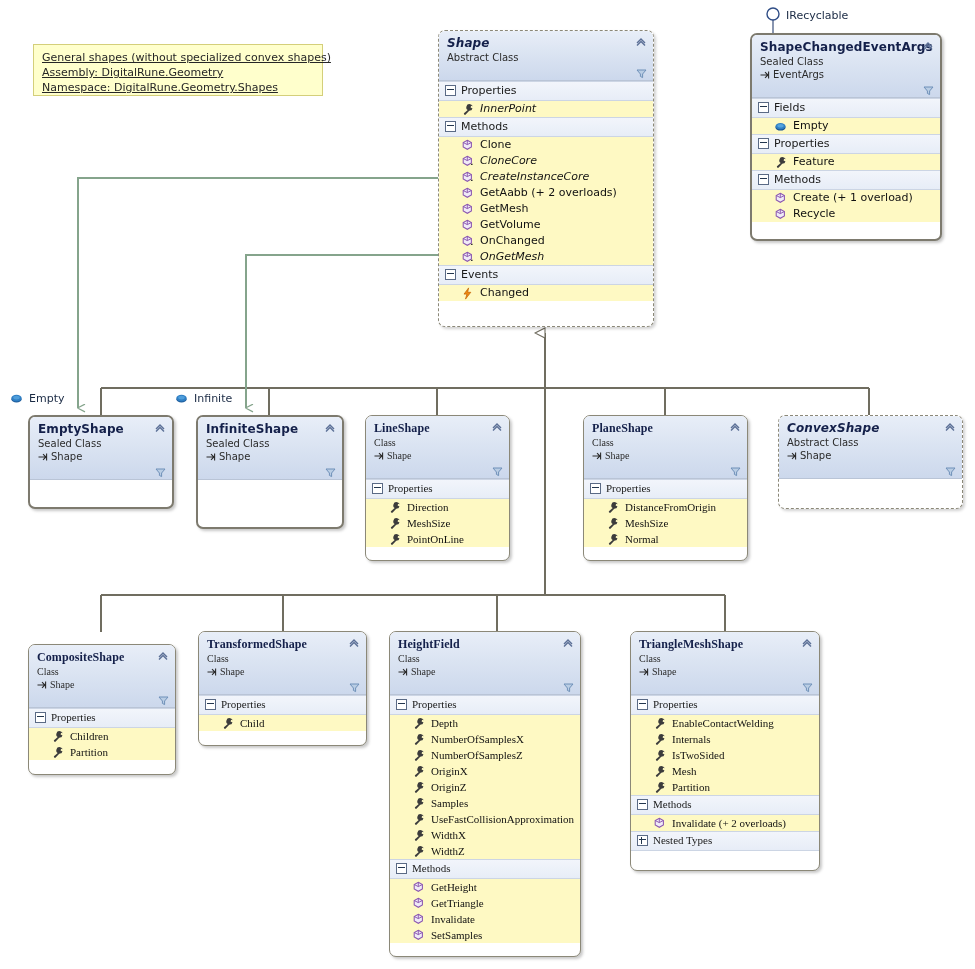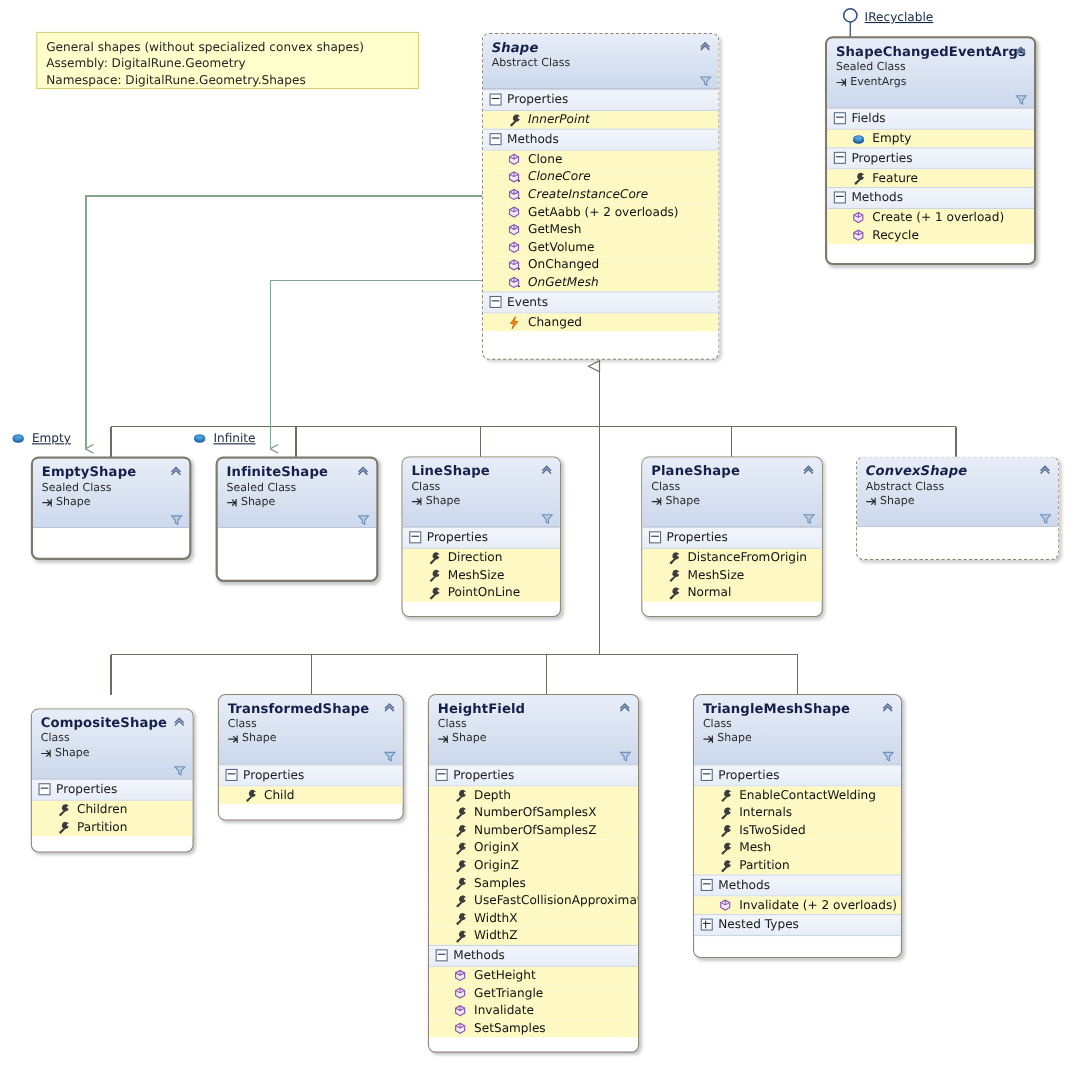--- a/index.html
+++ b/index.html
@@ -35,21 +35,21 @@
     box-sizing:border-box;
     box-shadow:2px 2px 3px rgba(0,0,0,.22);
     overflow:hidden;
   }
   .cls.dashed{
     border-style:dashed;
     border-width:1px;
     border-color:#8b8878;
     box-shadow:2px 2px 3px rgba(0,0,0,.18);
   }
-  .cls.thin{border-width:1px;border-color:#8b8878;}
+  .cls.thin{border-width:1px;border-color:#8b8878;font-family:Liberation Serif, serif;}
 
   .hdr{
     background:linear-gradient(to bottom,#e8eef8 0%,#dbe4f2 45%,#ccd8ec 100%);
     border-bottom:1px solid #b9c4d6;
     padding:5px 8px 2px 8px;
     position:relative;
   }
   .hdr .title{
     font-weight:bold;font-size:12px;color:#14204a;
     letter-spacing:.1px;line-height:14px;
@@ -97,21 +97,21 @@
   }
   .mem .nm{line-height:16px;}
   .mem .nm.ital{font-style:italic;}
   .emptybody{background:#fff;}
 
   
   .ico{flex:0 0 auto;width:13px;height:13px;position:relative;display:inline-block;}
   .ico svg{display:block;}
 
   
-  .lolli{position:absolute;display:flex;align-items:flex-end;gap:6px;font-size:11px;color:#1a2a44;text-decoration:underline;}
+  .lolli{position:absolute;display:flex;align-items:flex-end;gap:6px;font-size:11px;color:#1a2a44;}
   .lolli .lbl{line-height:13px;}
 </style>
 </head>
 <body>
 
 <div id="canvas">
 
   <svg class="edges" viewBox="0 0 975 969">
     <defs>
       <marker id="inhArrow" markerWidth="12" markerHeight="12" refX="6" refY="11" orient="auto" markerUnits="userSpaceOnUse">
@@ -150,21 +150,21 @@
 
       <path d="M438,255 L246,255 L246,408" marker-end="url(#assocArrow)"></path>
     </g>
 
     <g>
       <line x1="773" y1="17" x2="773" y2="34" stroke="#4a5d86" stroke-width="1.3"></line>
       <circle cx="773" cy="14" r="6" fill="#ffffff" stroke="#2f4d86" stroke-width="1.4"></circle>
     </g>
   </svg>
 
-  <div class="note" style="left:33px;top:29px;width:348px;height:52px;">General shapes (without specialized convex shapes)
+  <div class="note" style="left:33px;top:44px;width:290px;height:52px;text-decoration:underline;">General shapes (without specialized convex shapes)
 Assembly: DigitalRune.Geometry
 Namespace: DigitalRune.Geometry.Shapes</div>
 
   <div class="lolli" style="left:786px;top:9px;">
     <span class="lbl">IRecyclable</span>
   </div>
 
   <div class="lolli" style="left:10px;top:392px;">
     <span class="ico">
       <svg width="13" height="13" viewBox="0 0 13 13">

